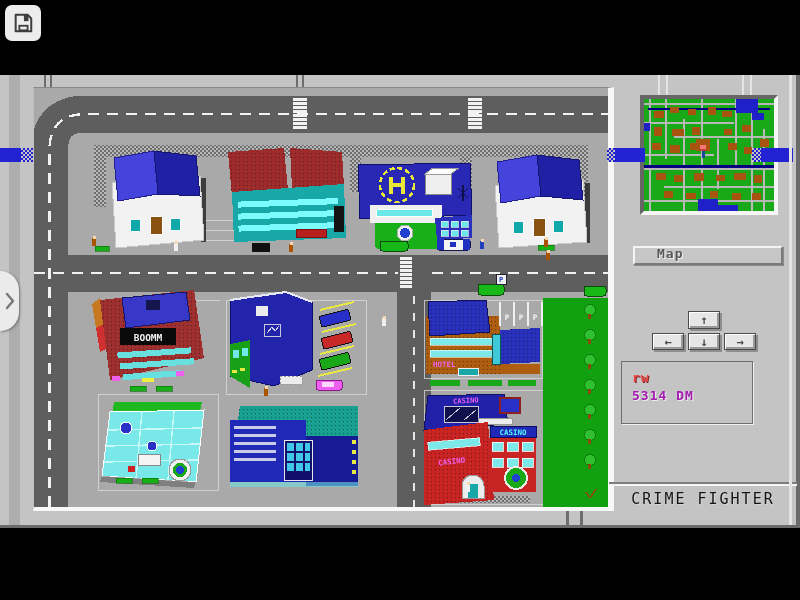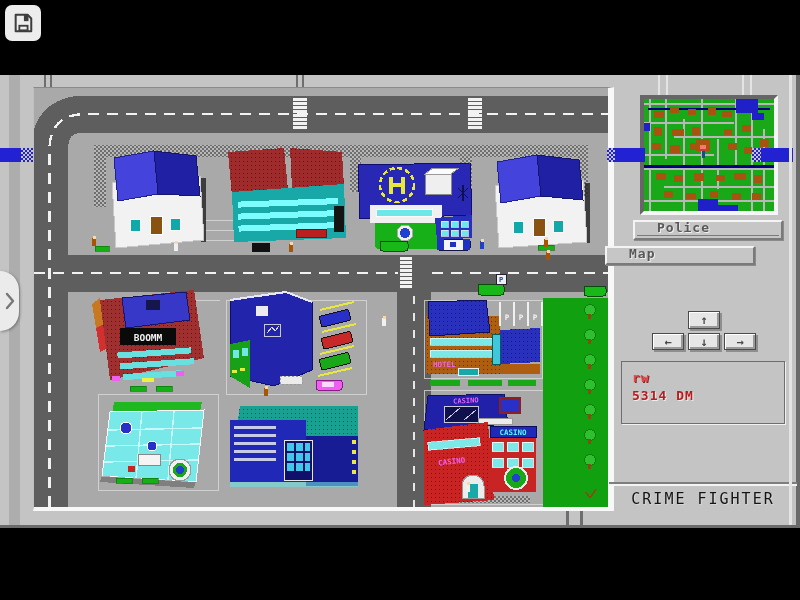--- a/index.html
+++ b/index.html
@@ -37,23 +37,23 @@
     display:flex;flex-direction:column;justify-content:flex-end;}
   .gbtn .lbl{color:#585858;font-weight:bold;font-size:13px;line-height:12px;padding-left:22px;
     text-shadow:1px 1px 0 #EFEFEF;letter-spacing:1px;}
   .gbtn .ln{height:1px;background:#7A7A7A;margin:1px 2px 2px 2px;}
   
   .dbtn{width:32px;height:18px;background:#E6E6E6;box-sizing:border-box;border:1px solid #4A4A4A;
     box-shadow:inset 1px 1px 0 #FFF,inset -2px -2px 0 #9A9A9A,2px 2px 0 #8E8E8E;cursor:pointer;
     display:flex;align-items:center;justify-content:center;
     color:#4A4A4A;font-weight:bold;font-size:12px;line-height:1;}
   
-  #stats{left:621px;top:286px;width:164px;height:63px;box-sizing:border-box;
+  #stats{left:621px;top:286px;width:132px;height:63px;box-sizing:border-box;
     border:1px solid #6E6E6E;box-shadow:1px 1px 0 #F2F2F2;padding:7px 0 0 10px;}
-  #stats .row{font-size:13px;font-weight:bold;line-height:18px;color:#b91c1c;
+  #stats .row{font-size:13px;font-weight:bold;line-height:18px;color:#a21caf;
     text-shadow:1px 1px 0 #EDEDED;letter-spacing:1px;}
   #stats .row.red{color:#E84545;text-shadow:1px 1px 0 #8A2525;}
   #divider{left:609px;top:407px;width:188px;height:0;border-top:2px solid #7E7E7E;
     border-bottom:2px solid #F4F4F4;}
   #game-title{left:606px;top:415px;width:194px;text-align:center;font-size:15px;font-weight:normal;
     letter-spacing:2px;color:#141414;text-shadow:1px 1px 0 #D6D6D6;}
   svg{display:block;}
   text{font-family:"DejaVu Sans Mono",monospace;font-weight:bold;}
 </style>
 </head>
@@ -503,25 +503,21 @@
       </svg>
     </div>
 
     <div class="abs band" style="left:0;width:21px"></div>
     <div class="abs band-chk" style="left:21px;width:12px"></div>
     <div class="abs band-chk" style="left:607px;width:8px"></div>
     <div class="abs band" style="left:615px;width:30px"></div>
     <div class="abs band-chk" style="left:752px;width:9px"></div>
     <div class="abs band" style="left:761px;width:32px"></div>
 
-    <div class="abs gbtn" style="left:633px;top:145px">
-      <div class="lbl">Police</div>
-      <div class="ln"></div>
-    </div>
-    <div class="abs gbtn" style="left:605px;top:171px;height:19px">
+    <div class="abs gbtn" style="left:633px;top:171px;height:19px">
       <div class="lbl">Map</div>
       <div class="ln"></div>
     </div>
 
     <div class="abs dbtn" style="left:688px;top:236px">
       <span>↑</span>
     </div>
     <div class="abs dbtn" style="left:652px;top:258px;height:17px">
       <span>←</span>
     </div>

